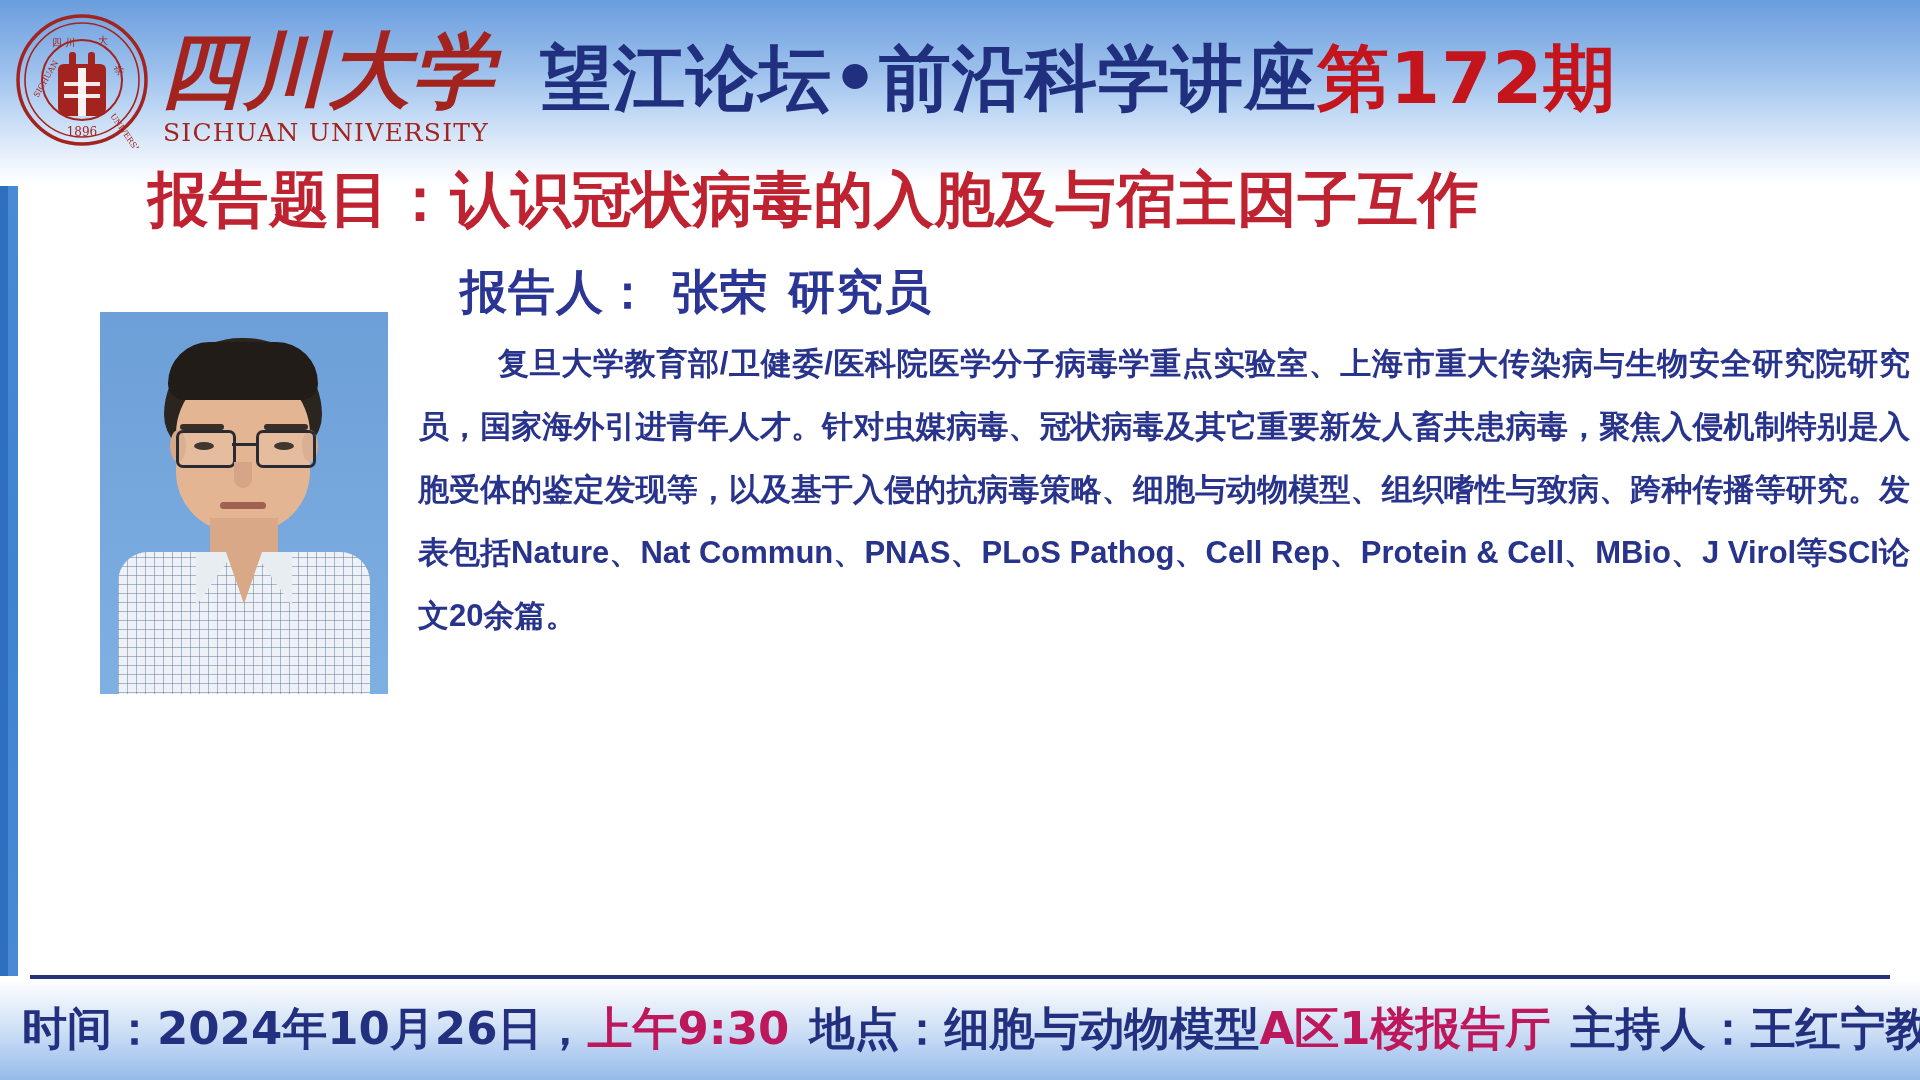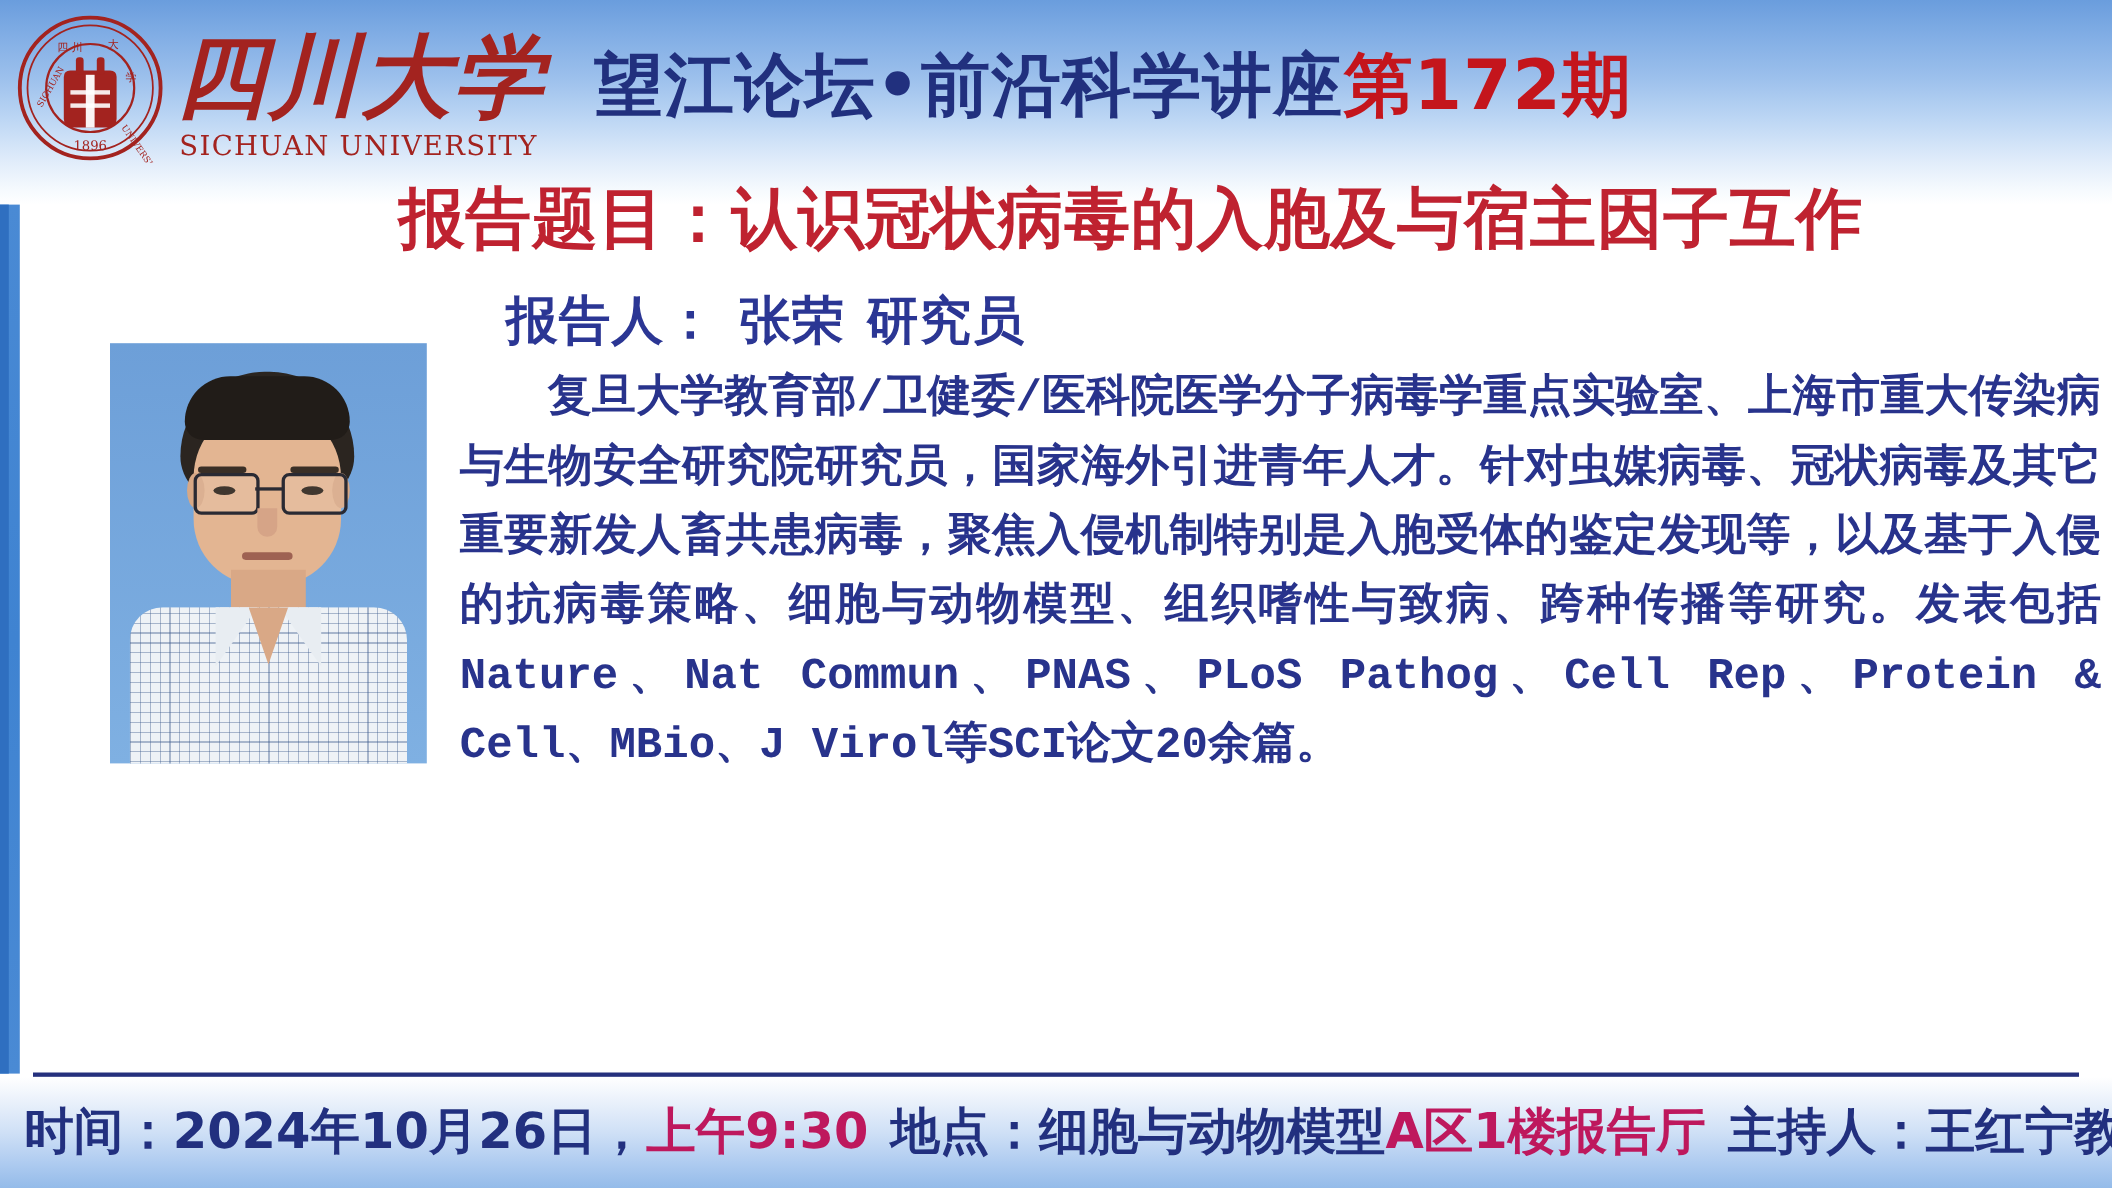--- a/index.html
+++ b/index.html
@@ -97,41 +97,40 @@
   
   .banner-title {
     position: absolute;
     left: 540px;
     top: 26px;
     height: 104px;
     line-height: 104px;
     white-space: nowrap;
     font-family: "DejaVu Sans", "Liberation Sans", sans-serif;
     font-weight: bold;
-    font-size: 63px;
+    font-size: 72px;
     letter-spacing: 1px;
   }
   .bt-blue { color: #21307e; }
   .bt-red  { color: #c4151c; }
 
   
   .lecture-title {
     position: absolute;
     left: 148px;
     top: 160px;
     width: 1760px;
     height: 78px;
     line-height: 78px;
     white-space: nowrap;
     color: #bf2230;
     font-family: "DejaVu Sans", "Liberation Sans", sans-serif;
     font-weight: bold;
     font-size: 60px;
     letter-spacing: 0.5px;
-    text-align: center;
   }
 
   
   .speaker-line {
     position: absolute;
     left: 460px;
     top: 258px;
     height: 68px;
     line-height: 68px;
     white-space: nowrap;
@@ -259,23 +258,23 @@
     clip-path: polygon(0 0, 100% 0, 50% 100%);
   }
 
   
   .bio {
     position: absolute;
     left: 418px;
     top: 332px;
     width: 1492px;
     color: #28338c;
-    font-family: Liberation Mono, monospace;
-    font-weight: bold;
-    font-size: 40px;
+    font-family: Liberation Sans, sans-serif;
+    font-weight: bold;
+    font-size: 31px;
     line-height: 63px;
     text-align: justify;
     text-indent: 80px;
     letter-spacing: 0px;
   }
 
   
   .divider {
     position: absolute;
     left: 30px;

